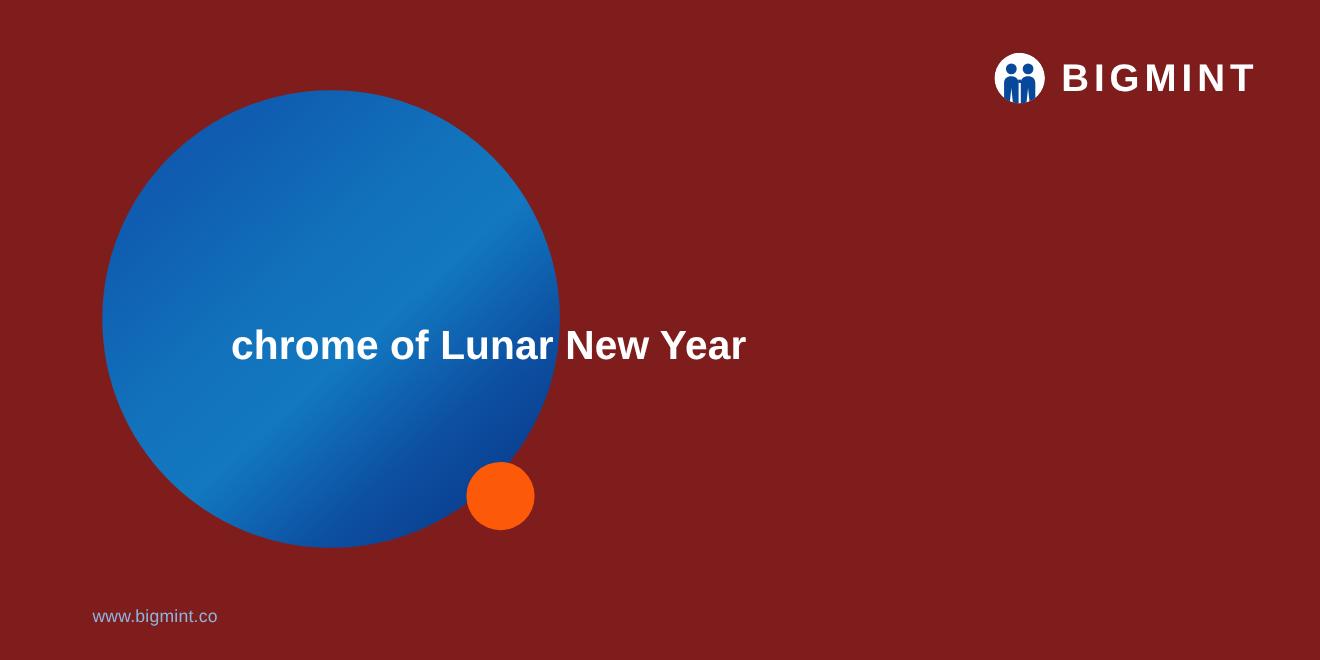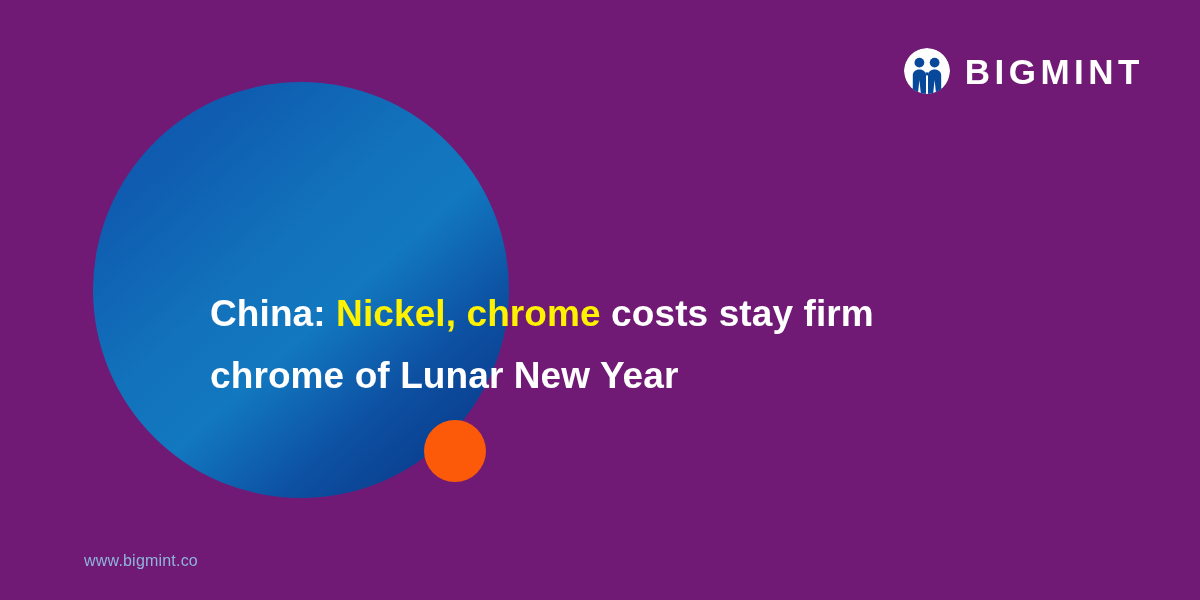--- a/index.html
+++ b/index.html
@@ -12,21 +12,21 @@
 
   body {
     font-family:"Liberation Sans", sans-serif;
     background:#07489b;
   }
 
   .banner {
     position:relative;
     width:1200px;
     height:600px;
-    background:#701a75;
+    background:#7f1d1d;
     overflow:hidden;
   }
 
   
   .sphere {
     position:absolute;
     left:93px;
     top:82px;
     width:416px;
     height:416px;
@@ -120,19 +120,18 @@
           <path d="M16.4 22.4 c-4.0 0 -6.6 2.4 -6.6 6.0 L9.8 50 L14.6 50 L16.4 33.0 L18.2 50 L23.0 50 L23.0 28.4 c0 -3.6 -2.6 -6.0 -6.6 -6.0 Z" fill="#07489b"></path>
           <path d="M31.6 22.4 c-4.0 0 -6.6 2.4 -6.6 6.0 L25.0 50 L29.8 50 L31.6 33.0 L33.4 50 L38.2 50 L38.2 28.4 c0 -3.6 -2.6 -6.0 -6.6 -6.0 Z" fill="#07489b"></path>
           <rect x="22.6" y="25.4" width="2.8" height="3.0" fill="#07489b"></rect>
         </g>
       </svg>
     </span>
     <span class="logo-word">BIGMINT</span>
   </div>
 
   <div class="headline">
-    <span class="hl-line"><span>China: </span><span class="hl-hi">Nickel, chrome</span><span> costs stay firm</span></span>
     <span class="hl-line">chrome of Lunar New Year</span>
   </div>
 
   <div class="site-url">www.bigmint.co</div>
 
 </div>
 
 </body></html>

